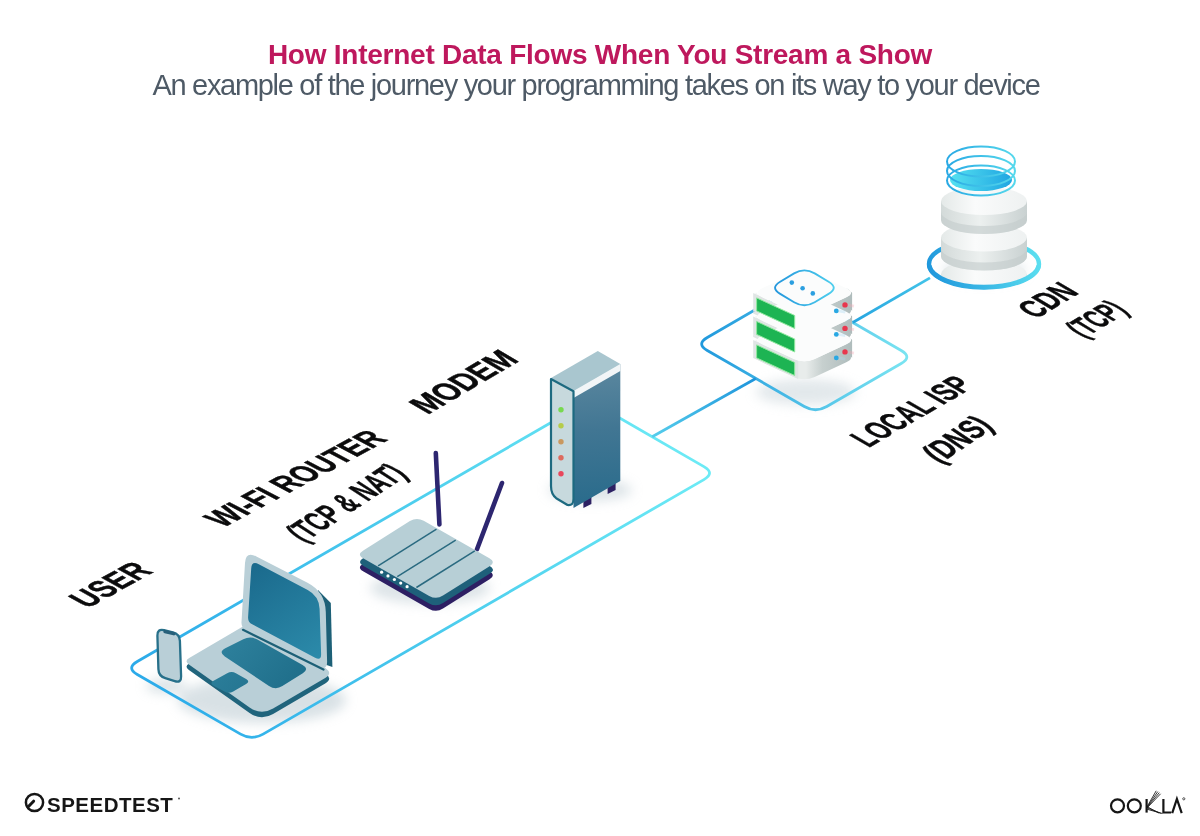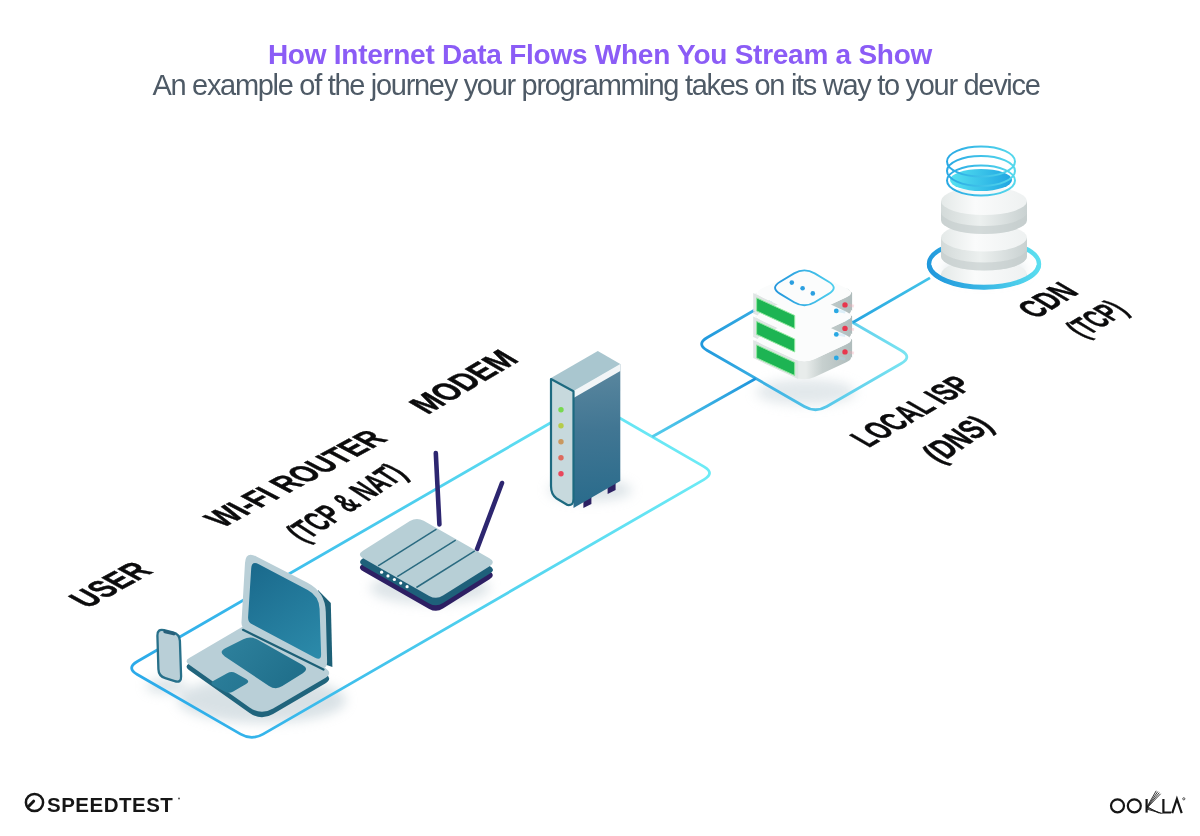--- a/index.html
+++ b/index.html
@@ -1,16 +1,16 @@
 <!DOCTYPE html>
 <html><head>
 <meta charset="utf-8">
 <style>
 html,body{margin:0;padding:0;background:#ffffff;width:1200px;height:836px;overflow:hidden;}
-.title{position:absolute;top:39px;left:0;width:1200px;text-align:center;font-family:"Liberation Sans",sans-serif;font-weight:bold;font-size:28px;color:#8b5cf6;letter-spacing:-0.25px;}
+.title{position:absolute;top:39px;left:0;width:1200px;text-align:center;font-family:"Liberation Sans",sans-serif;font-weight:bold;font-size:28px;color:#be185d;letter-spacing:-0.25px;}
 .sub{position:absolute;top:69px;left:0;width:1192px;text-align:center;font-family:"Liberation Sans",sans-serif;font-size:29px;color:#4E5A66;letter-spacing:-1.3px;}
 </style>
 </head>
 <body>
 <div class="title">How Internet Data Flows When You Stream a Show</div>
 <div class="sub">An example of the journey your programming takes on its way to your device</div>
 <svg width="1200" height="836" viewBox="0 0 1200 836" style="position:absolute;top:0;left:0">
 <defs>
 <filter id="blur6" x="-50%" y="-50%" width="200%" height="200%">
         <feGaussianBlur stdDeviation="6"></feGaussianBlur>

